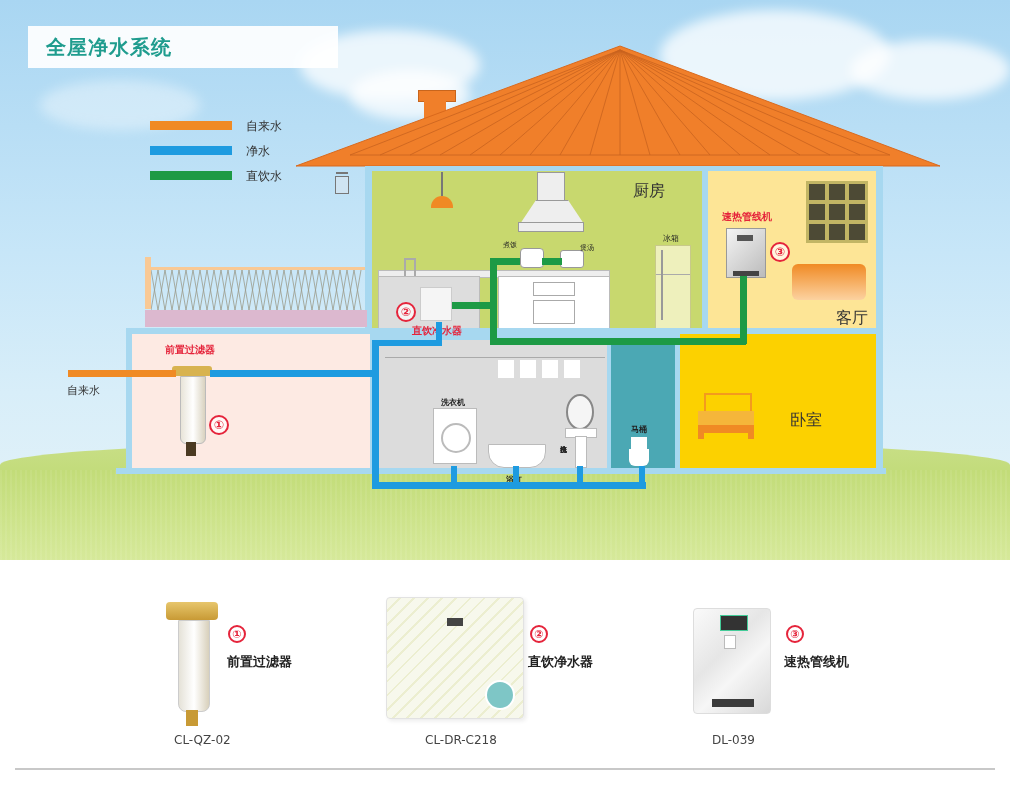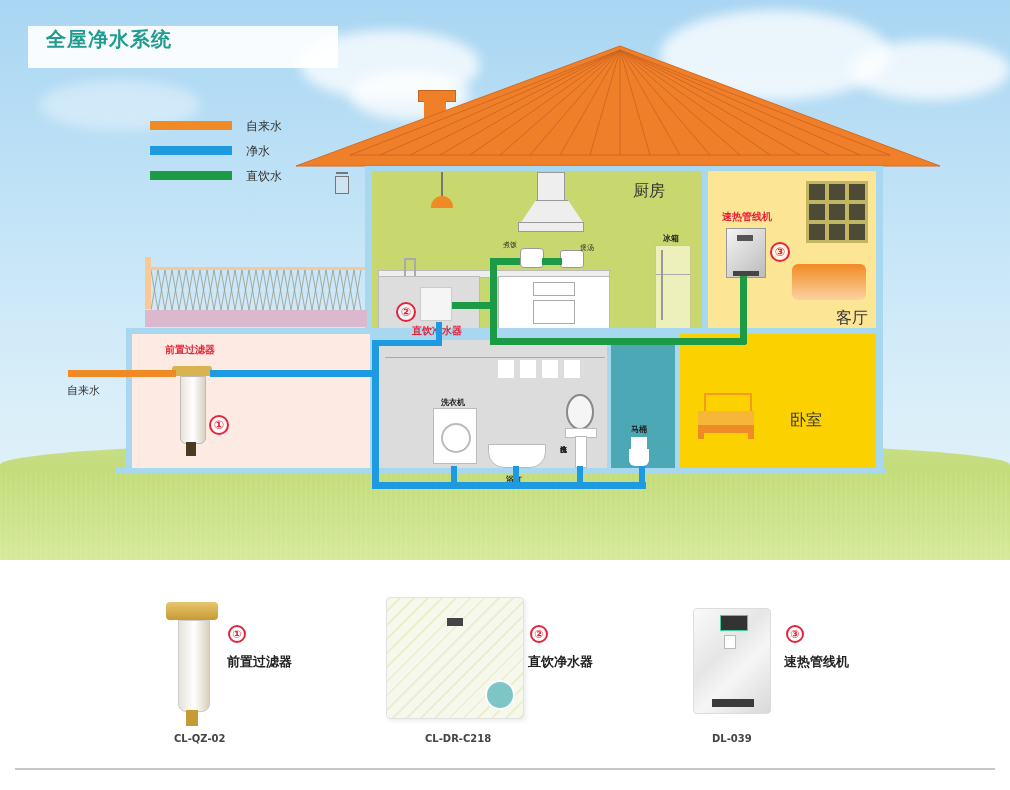--- a/index.html
+++ b/index.html
@@ -8,34 +8,34 @@
   #sky{left:0;top:0;width:1010px;height:560px;background:linear-gradient(#a9d6f2 0%,#c7e6f8 45%,#d8eef9 70%,#e6f3f8 100%);}
   .cloud{position:absolute;background:rgba(255,255,255,0.75);border-radius:50%;filter:blur(6px);}
   #grass{left:0;top:440px;width:1010px;height:120px;background:linear-gradient(#c9df88 0%,#bfda74 40%,#d3e68e 100%);
     border-radius:60% 60% 0 0 / 30px 30px 0 0;}
   #grass2{left:0;top:470px;width:1010px;height:90px;background:repeating-linear-gradient(90deg,rgba(255,255,255,0.07) 0 2px,transparent 2px 5px),linear-gradient(#c2dc78,#d6e99a);}
   
   #badge{left:28px;top:26px;width:310px;height:42px;display:flex;}
   #logo-box{width:130px;height:42px;background:#1f9c8e;color:#fff;display:flex;flex-direction:column;justify-content:center;align-items:center;}
   #logo-text{font-size:17px;font-weight:bold;letter-spacing:0.5px;}
   #logo-sub{font-size:6px;letter-spacing:3px;opacity:.9;margin-top:1px;}
-  #title-box{flex:1;background:rgba(255,255,255,0.92);display:flex;padding-left:18px;}
+  #title-box{flex:1;background:rgba(255,255,255,0.92);display:flex;align-items:center;padding-left:18px;}
   #title{color:#1f9c8e;font-size:20px;font-weight:bold;letter-spacing:1px;}
   
   .leg-line{position:absolute;left:150px;width:82px;height:9px;}
   .leg-label{position:absolute;left:246px;font-size:12px;color:#333;font-family:"DejaVu Serif",serif;}
   .room-label{position:absolute;font-family:"DejaVu Serif",serif;color:#333;}
   .tag{position:absolute;color:#e5243b;font-weight:bold;font-size:10px;}
   .num{position:absolute;width:16px;height:16px;border:2px solid #e5243b;border-radius:50%;color:#e5243b;font-weight:bold;font-size:12px;display:flex;align-items:center;justify-content:center;background:rgba(255,255,255,0.7);}
   .pipe{position:absolute;}
   .small-label{position:absolute;font-size:8px;color:#222;font-weight:bold;}
   
   .prod-num{position:absolute;width:14px;height:14px;border:2px solid #e5243b;border-radius:50%;color:#e5243b;font-weight:bold;font-size:11px;display:flex;align-items:center;justify-content:center;}
   .prod-name{position:absolute;font-size:13px;font-weight:bold;color:#222;}
-  .prod-model{position:absolute;font-size:10px;font-weight:bold;color:#444;}
+  .prod-model{position:absolute;font-size:12px;font-weight:normal;color:#444;}
 </style>
 </head>
 <body>
 
 <div id="sky" class="abs">
   <div class="cloud" style="left:300px;top:30px;width:180px;height:70px;"></div>
   <div class="cloud" style="left:350px;top:70px;width:120px;height:50px;"></div>
   <div class="cloud" style="left:660px;top:10px;width:230px;height:90px;"></div>
   <div class="cloud" style="left:850px;top:40px;width:160px;height:60px;"></div>
   <div class="cloud" style="left:40px;top:80px;width:160px;height:50px;opacity:.5"></div>
@@ -112,21 +112,21 @@
 <div class="abs" style="left:533px;top:282px;width:40px;height:12px;border:1px solid #aaa;"></div>
 <div class="abs" style="left:533px;top:300px;width:40px;height:22px;border:1px solid #aaa;"></div>
 <div class="abs" style="left:520px;top:248px;width:22px;height:18px;background:#fff;border:1px solid #999;border-radius:4px;"></div>
 <div class="abs" style="left:560px;top:250px;width:22px;height:16px;background:#fff;border:1px solid #999;border-radius:3px;"></div>
 <span class="small-label" style="left:503px;top:240px;font-weight:normal;font-size:7px;">煮饭</span>
 <span class="small-label" style="left:580px;top:243px;font-weight:normal;font-size:7px;font-family:Liberation Serif, serif;">煲汤</span>
 <div class="abs" style="left:655px;top:245px;width:34px;height:82px;background:#eef0bc;border:1px solid #c8c98a;">
   <div style="position:absolute;left:0;top:28px;width:34px;height:1px;background:#aaa;"></div>
   <div style="position:absolute;left:5px;top:4px;width:2px;height:70px;background:#999;"></div>
 </div>
-<span class="small-label" style="left:663px;top:233px;font-weight:bold;font-size:8px;">冰箱</span>
+<span class="small-label" style="left:663px;top:233px;font-weight:normal;font-size:8px;">冰箱</span>
 
 <div class="abs" style="left:806px;top:181px;width:62px;height:62px;background:#c2b564;padding:3px;box-sizing:border-box;display:grid;grid-template-columns:repeat(3,1fr);gap:4px;">
   <div style="background:#4d4a35"></div>
     <div style="background:#4d4a35"></div>
     <div style="background:#4d4a35"></div>
   <div style="background:#4d4a35"></div>
     <div style="background:#4d4a35"></div>
     <div style="background:#4d4a35"></div>
   <div style="background:#4d4a35"></div>
     <div style="background:#4d4a35"></div>

